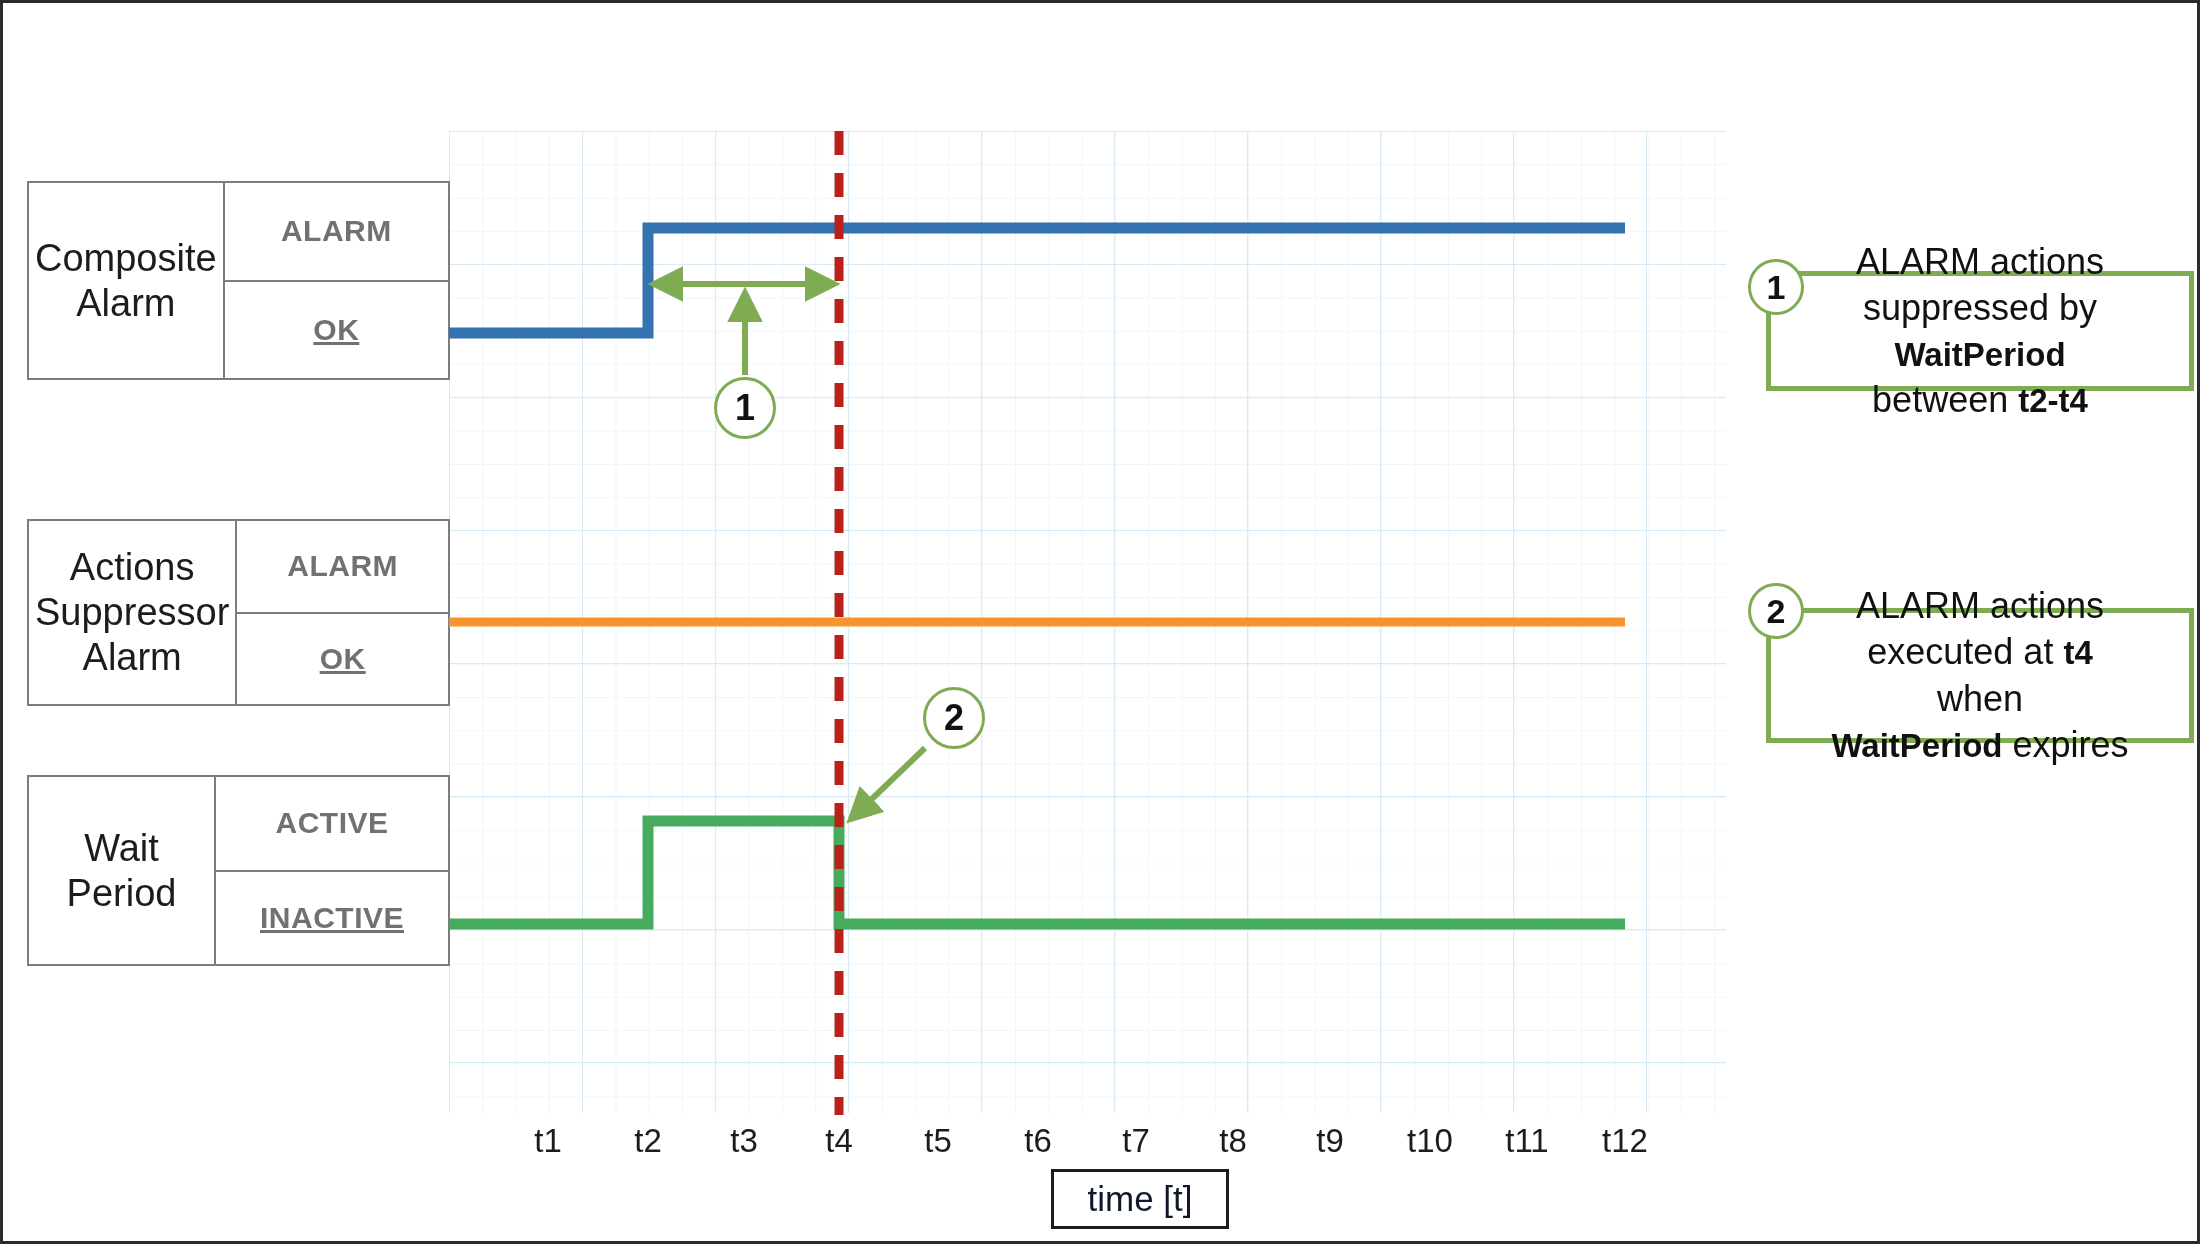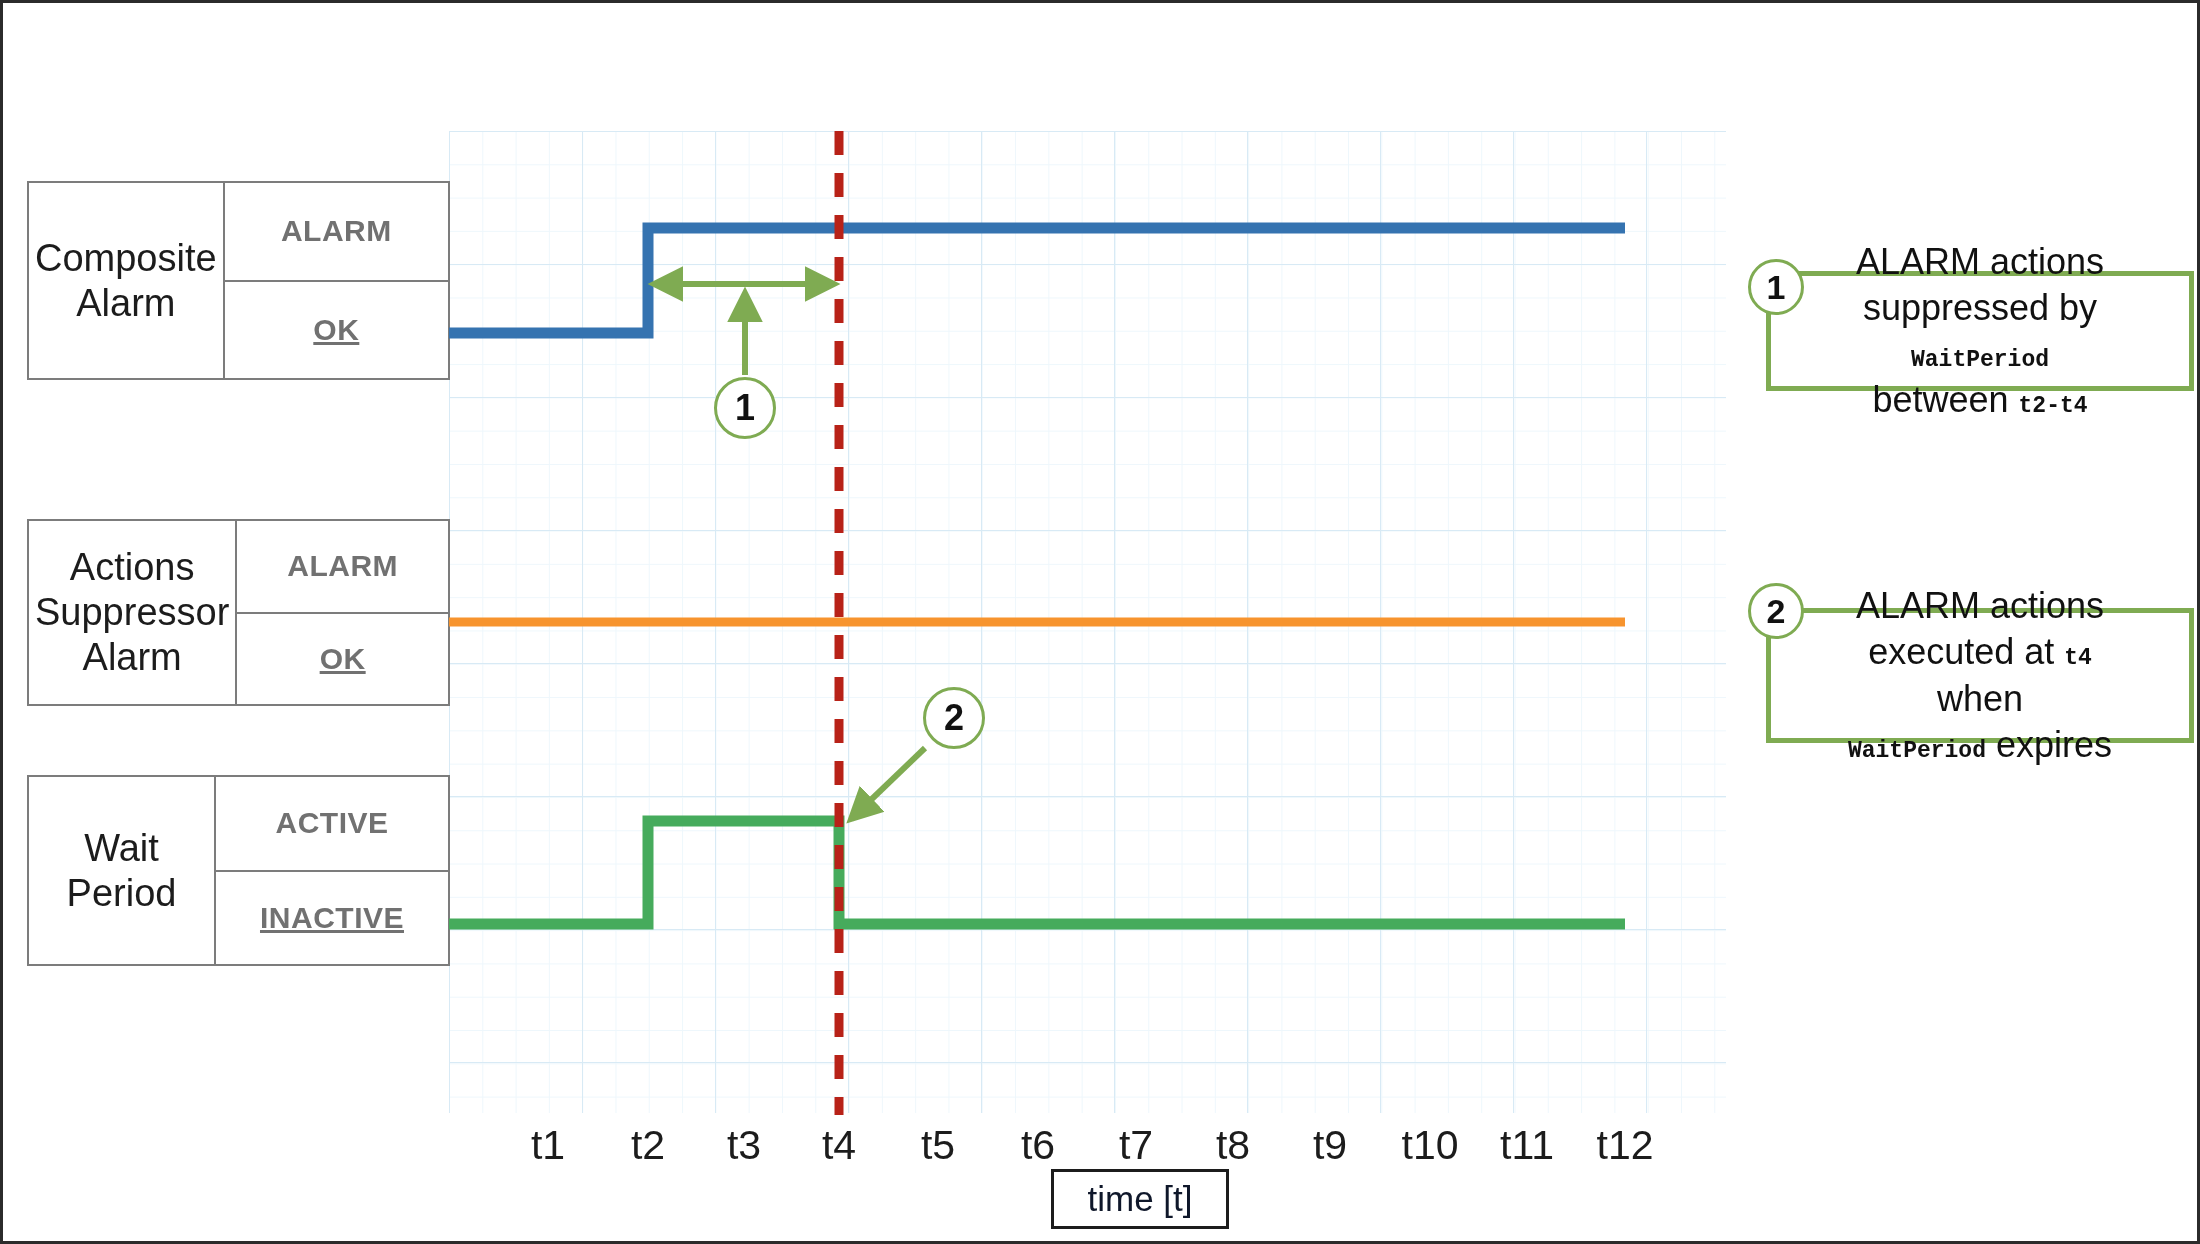--- a/index.html
+++ b/index.html
@@ -93,21 +93,21 @@
     left: 0; top: 0;
     width: 2200px;
     height: 1244px;
     pointer-events: none;
   }
 
   
   .tick-label {
     position: absolute;
     top: 1119px;
-    font-size: 41px;
+    font-size: 33px;
     color: #1c1c1c;
     text-align: center;
     transform: translateX(-50%);
     white-space: nowrap;
   }
 
   
   #axis-title {
     position: absolute;
     left: 1048px;
@@ -133,23 +133,23 @@
     display: flex;
     align-items: center;
     justify-content: center;
     text-align: center;
     font-size: 36px;
     color: #111111;
     line-height: 1.28;
     padding: 14px 20px;
   }
   .callout .mono {
-    font-family: Liberation Mono, monospace;
+    font-family: Liberation Sans, sans-serif;
     font-weight: bold;
-    font-size: 23px;
+    font-size: 33px;
   }
   #callout-1 { left: 1763px; top: 268px;  width: 428px; height: 120px; }
   #callout-2 { left: 1763px; top: 605px;  width: 428px; height: 135px; }
 
   .callout-badge {
     position: absolute;
     width: 56px;
     height: 56px;
     border-radius: 50%;
     border: 3px solid #7fab52;

